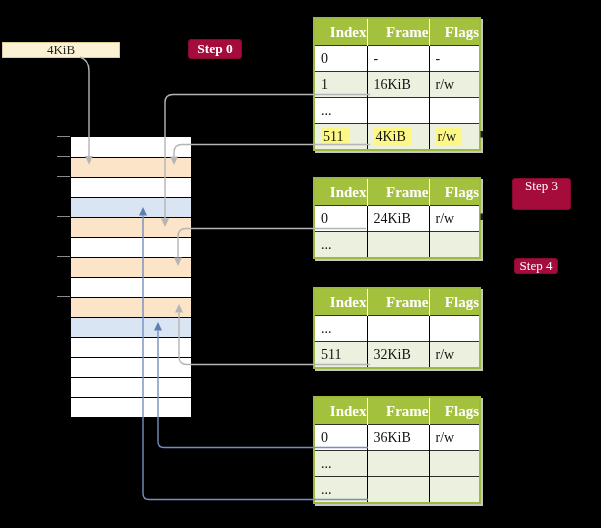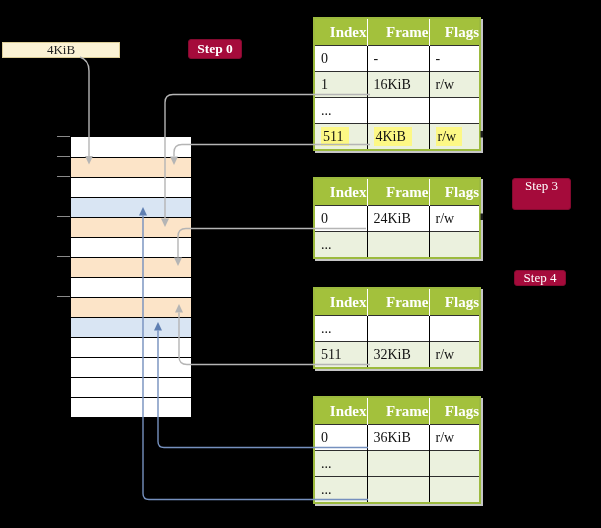--- a/index.html
+++ b/index.html
@@ -17,21 +17,21 @@
 
   
   .badge {
     position:absolute; box-sizing:border-box; background:var(--badge-bg);
     border:1px solid #830A2F; border-radius:3px; color:#fff;
     text-align:center; font-size:13px;
   }
   #badge-step0   { left:188px; top:39px;  width:54px; height:20px; line-height:18px; font-size:13.5px;font-weight:bold; }
   #badge-steps12 { left:511px; top:19px;  width:85px; height:17px; line-height:15px; }
   #badge-step3   { left:512px; top:158px; width:59px; height:32px; line-height:14px;margin-top:20px; }
-  #badge-step4   { left:514px; top:270px; width:52px; height:16px; line-height:14px; }
+  #badge-step4   { left:514px; top:258px; width:44px; height:16px; line-height:14px; }
 
   
   #memory {
     position:absolute; left:70px; top:136px; width:120px; height:280px;
     border:1px solid #000; background:#fff;
   }
   .mrow { height:20px; box-sizing:border-box; border-top:1px solid #000; }
   .mrow:first-child { border-top:none; }
   .tick { position:absolute; left:57px; width:13px; height:1px; background:#8A8A8A; }
 

